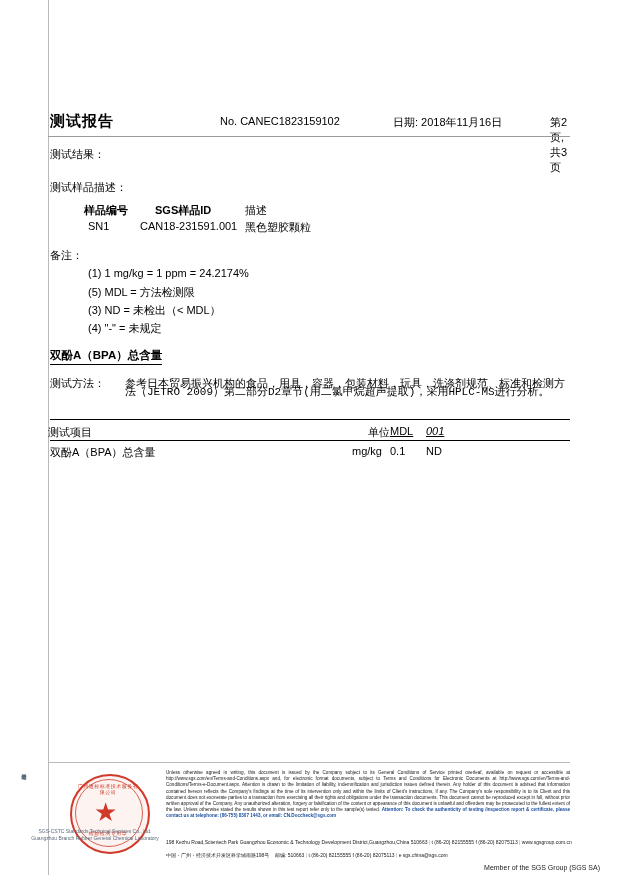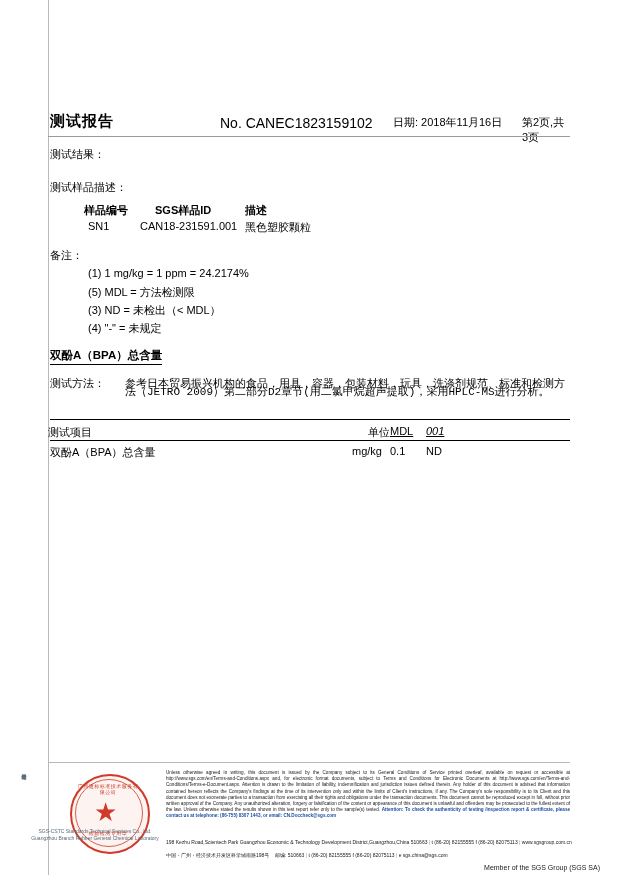--- a/index.html
+++ b/index.html
@@ -70,31 +70,31 @@
     left: 0;
     top: 0;
     font-size: 15px;
     font-weight: bold;
     letter-spacing: 1px;
   }
   .title-row .rep-no {
     position: absolute;
     left: 170px;
     top: 3px;
-    font-size: 14px;
+    font-size: 11px;
   }
   .title-row .rep-date {
     position: absolute;
     left: 343px;
     top: 3px;
     font-size: 11px;
   }
   .title-row .rep-page {
     position: absolute;
-    left: 472px;
+    left: 500px;
     top: 3px;
     font-size: 11px;
   }
   .hr-top {
     position: absolute;
     left: 48px;
     top: 136px;
     width: 522px;
     height: 1px;
     background: #9a9a9a;
@@ -105,21 +105,21 @@
     position: absolute;
     font-size: 11px;
     white-space: nowrap;
   }
   .result-label { left: 50px; top: 147px; }
   .sample-desc  { left: 50px; top: 180px; }
 
   
   .st-h1 { left: 84px;  top: 203px; font-weight: bold; }
   .st-h2 { left: 155px; top: 203px; font-weight: bold; }
-  .st-h3 { left: 245px; top: 203px; font-weight: bold; }
+  .st-h3 { left: 245px; top: 203px; font-weight: normal; }
   .st-c1 { left: 88px;  top: 220px; }
   .st-c2 { left: 140px; top: 220px; }
   .st-c3 { left: 245px; top: 220px; }
 
   .notes-label { left: 50px; top: 248px; }
   .note-1 { left: 88px; top: 267px; }
   .note-2 { left: 88px; top: 285px; }
   .note-3 { left: 88px; top: 303px; }
   .note-4 { left: 88px; top: 321px; }
 

